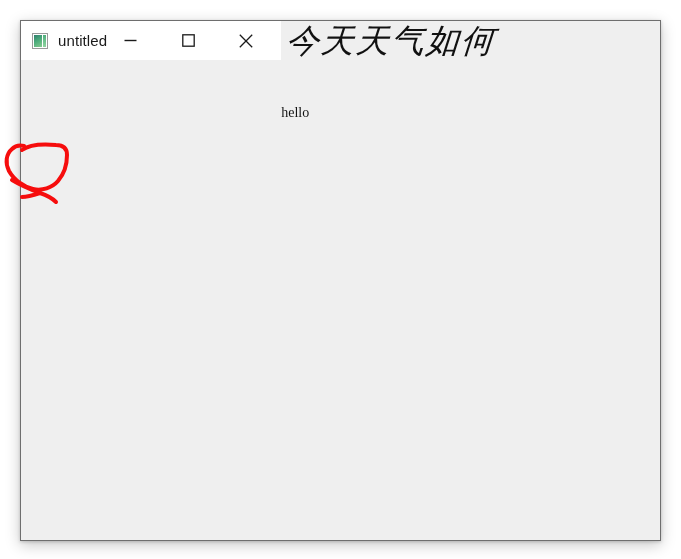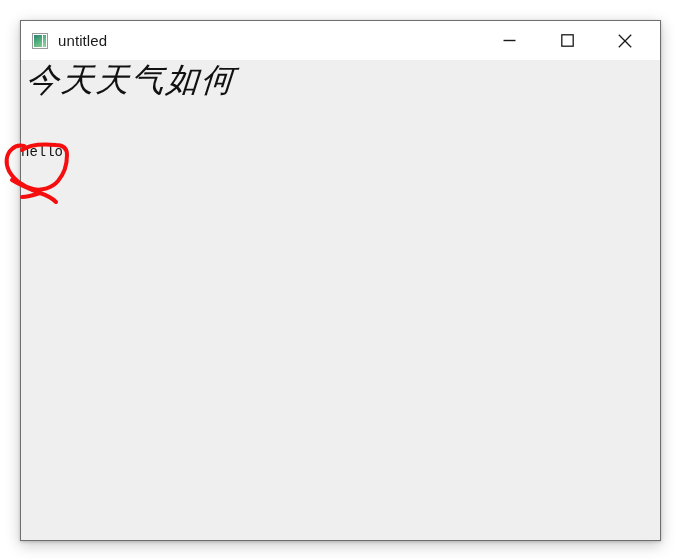--- a/index.html
+++ b/index.html
@@ -28,21 +28,21 @@
     position: absolute;
     left: 20px;
     top: 20px;
     width: 641px;
     height: 521px;
     box-sizing: border-box;
     border: 1px solid #6e6e6e;
     background: #efefef;
     box-shadow: 0 4px 14px rgba(0,0,0,0.22), 0 1px 3px rgba(0,0,0,0.18);
     display: flex;
-    flex-direction: column;
+    flex-direction: row;
     overflow: hidden;
   }
 
   
   #title-bar {
     height: 39px;
     min-height: 39px;
     background: #ffffff;
     display: flex;
     align-items: center;
@@ -126,21 +126,21 @@
     font-style: italic;
     letter-spacing: 2px;
     white-space: nowrap;
     transform: skewX(-4deg);
   }
 
   #hello-text {
     position: absolute;
     left: 0px;
     top: 84px;
-    font-family: Liberation Mono, monospace;
+    font-family: Liberation Serif, serif;
     font-size: 14px;
     line-height: 16px;
     color: #141414;
     white-space: nowrap;
   }
 
   
   #ink-overlay {
     position: absolute;
     left: 0px;

